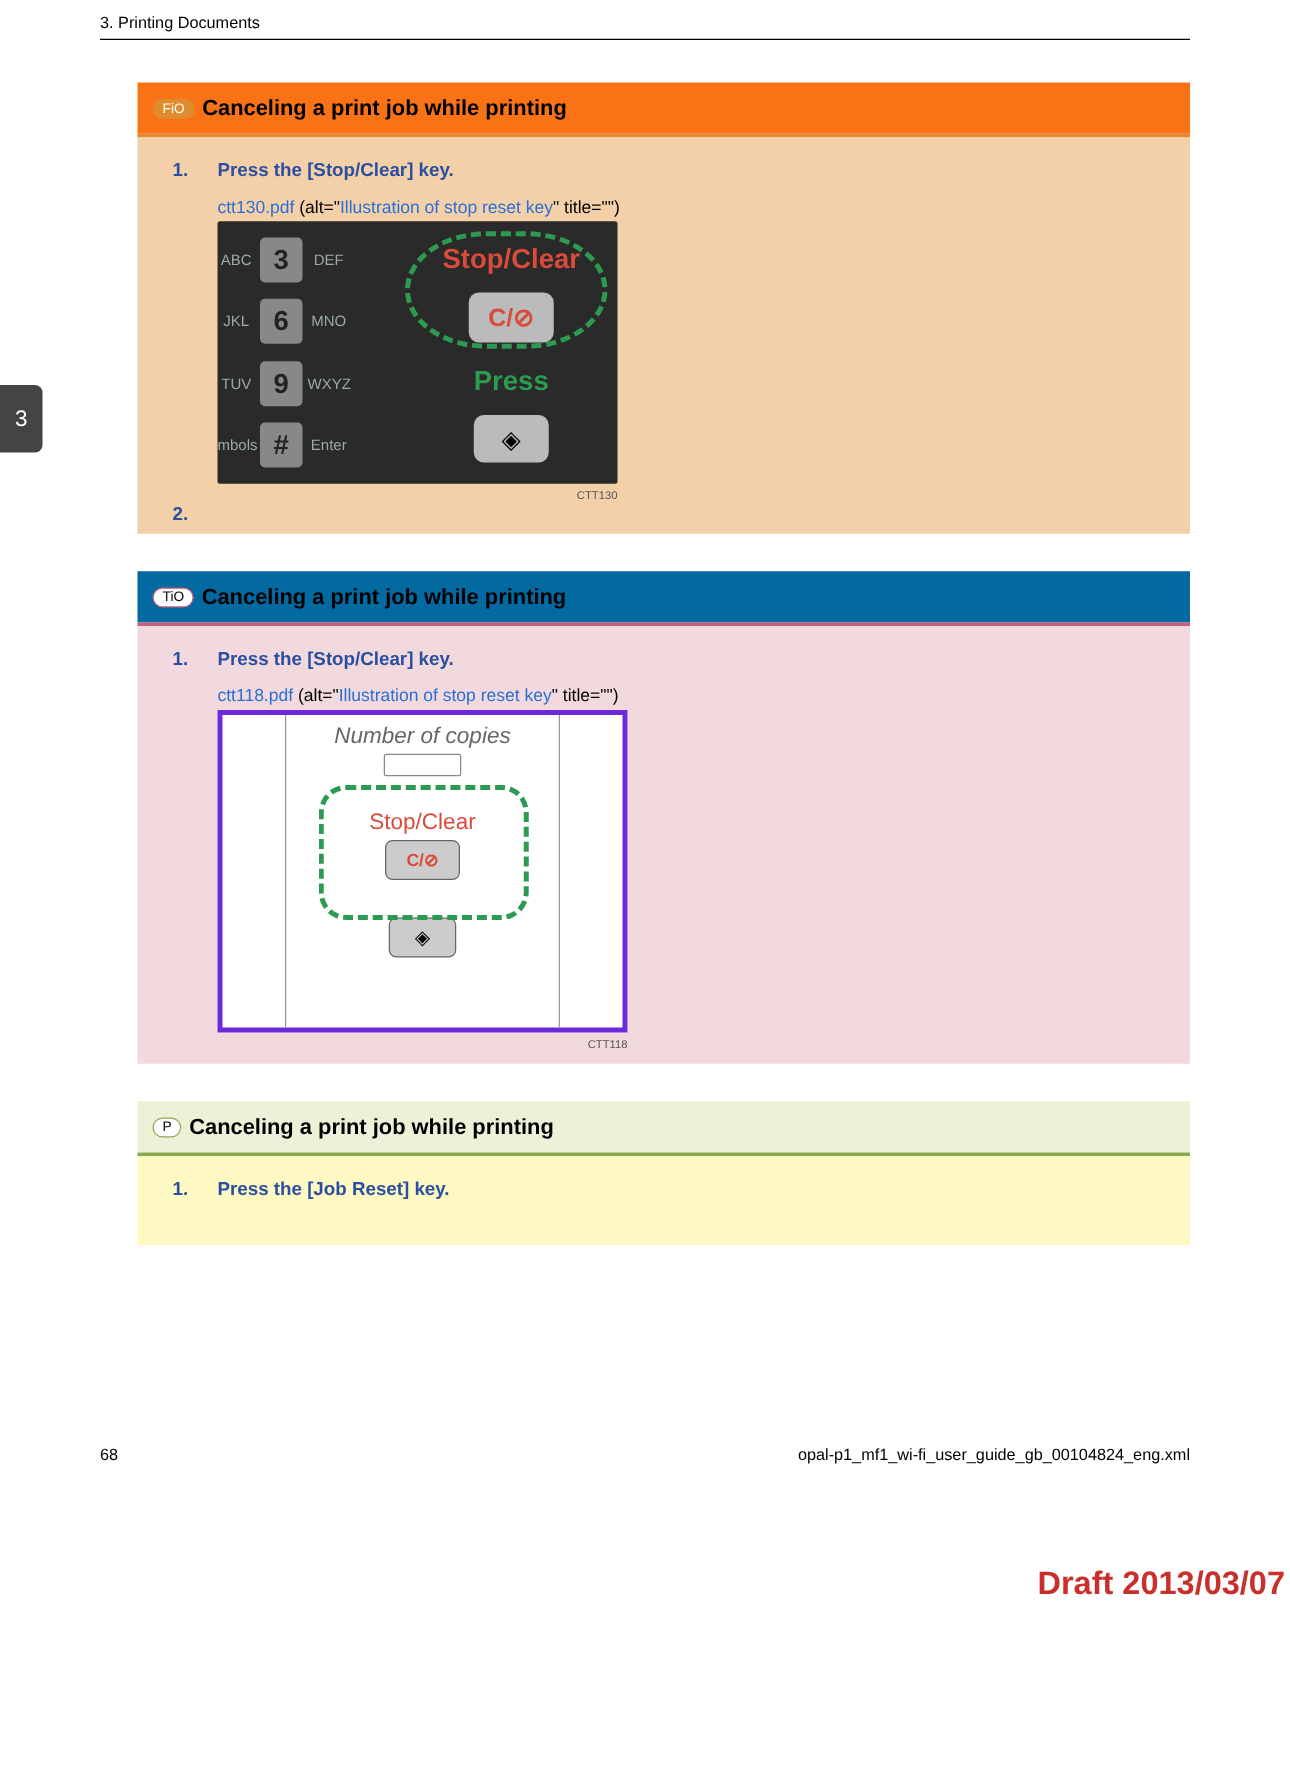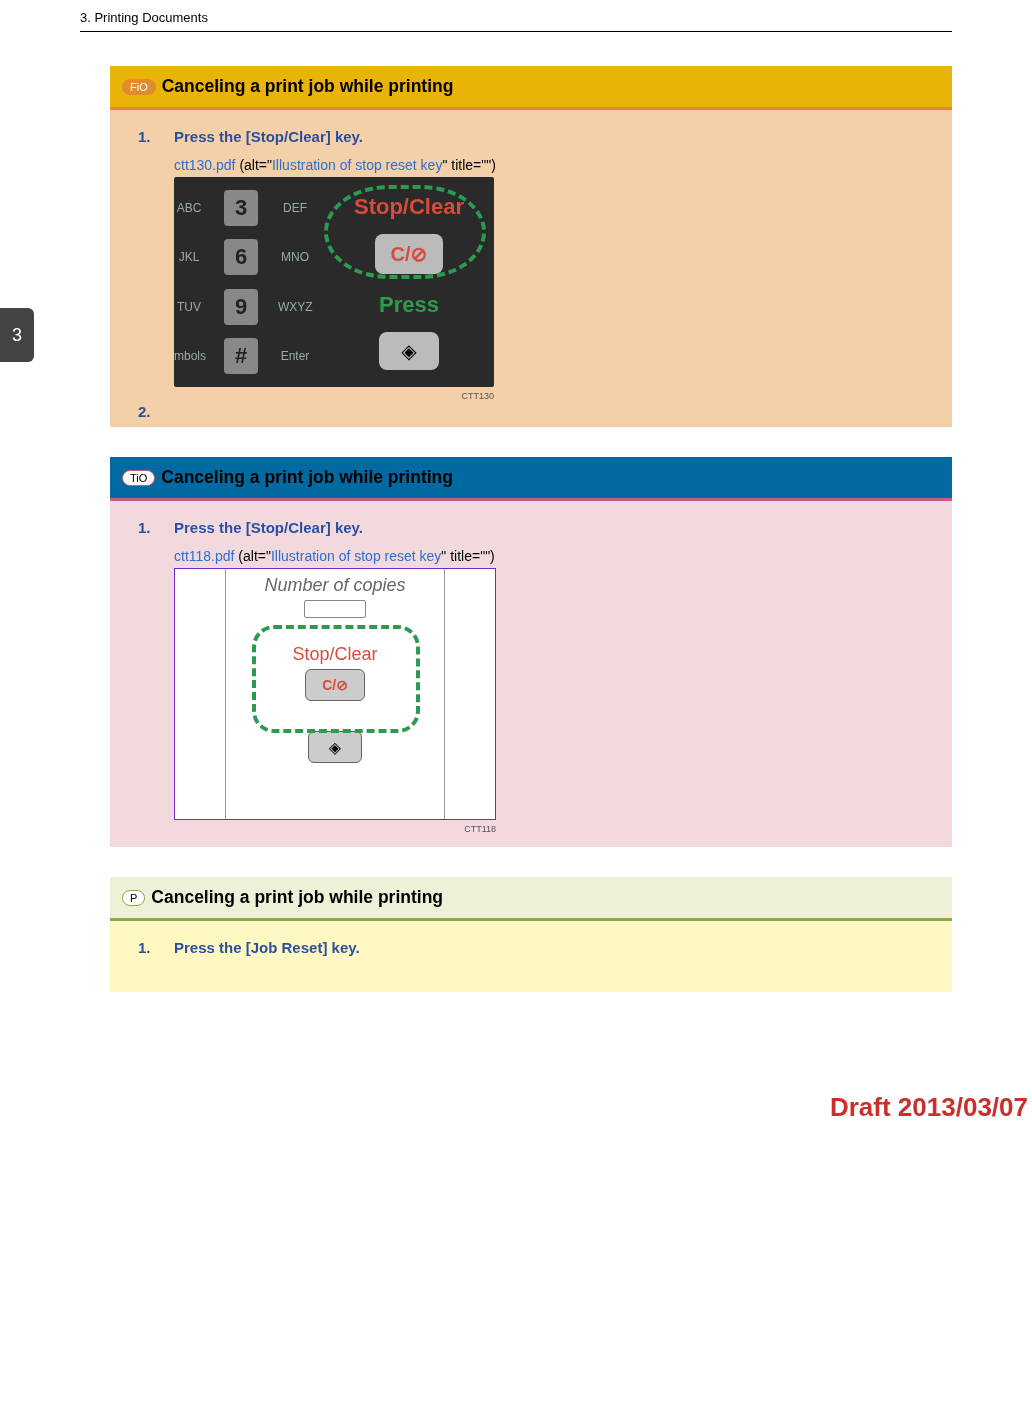--- a/index.html
+++ b/index.html
@@ -4,21 +4,21 @@
 <style>
 body{margin:0;font-family:Arial,Helvetica,sans-serif;background:#fff;color:#000;width:1032px;box-sizing:border-box;position:relative}
 .page{padding:0 80px 60px 80px;position:relative}
 .header{font-size:13px;padding:10px 0 6px 0;display:flex;justify-content:flex-start}
 .header-rule{border:none;border-top:1.5px solid #000;margin:0 0 34px 0}
 .tab-marker{position:absolute;left:0;top:308px;width:34px;height:54px;background:#444;color:#fff;display:flex;align-items:center;justify-content:center;font-size:18px;border-top-right-radius:6px;border-bottom-right-radius:6px}
 .section{margin:0 0 30px 30px}
 .heading-bar{padding:10px 12px;font-weight:bold;font-size:17.5px;display:flex;align-items:center;gap:6px}
 .heading-underline{height:3px;margin-top:0}
 .pill{display:inline-flex;align-items:center;justify-content:center;border:1.5px solid #000;border-radius:10px;font-size:11px;padding:1px 7px;font-weight:normal;background:#fff;color:#000}
-.sec-fio .heading-bar{background:#eab308}
+.sec-fio .heading-bar{background:#f97316}
 .sec-fio .heading-underline{background:#e08b2d}
 .sec-fio .body{background:#f4d0a9}
 .sec-fio .pill{border-color:#e08b2d;background:#e08b2d;color:#fff}
 .sec-tio .heading-bar{background:#0369a1}
 .sec-tio .heading-underline{background:#c4607a}
 .sec-tio .body{background:#f2d9dd}
 .sec-tio .pill{border-color:#c4607a}
 .sec-p .heading-bar{background:#eef1d7}
 .sec-p .heading-underline{background:#8fa84f}
 .sec-p .body{background:#fef9c3}
@@ -28,32 +28,32 @@
 ol.steps>li{counter-increment:step;position:relative;padding:8px 0 8px 18px}
 ol.steps>li::before{content:counter(step)".";position:absolute;left:-18px;font-weight:bold;color:#2a4fa0;font-size:15px}
 .step-title{font-weight:bold;color:#2a4fa0;font-size:15px;margin-bottom:12px}
 .step-desc{font-size:15px;margin-top:8px;line-height:1.5}
 .imglink{font-size:14px;margin-bottom:4px}
 .imglink .blue{color:#2a6fd6}
 .fig{position:relative;display:inline-block}
 .figcode{position:absolute;right:0;bottom:-14px;font-size:9px;color:#555}
 .keypad{width:320px;height:210px;background:#2a2a2a;border-radius:2px;position:relative;display:flex}
 .kp-left{width:146px;display:flex;flex-direction:column;justify-content:space-around;padding:6px 4px 6px 0}
-.kp-row{display:flex;align-items:center;gap:20px}
+.kp-row{display:flex;align-items:center;gap:4px}
 .kp-lab{color:#9aa;font-size:12px;width:30px;text-align:center}
 .kp-num{width:34px;height:36px;background:#888;color:#222;border-radius:4px;display:flex;align-items:center;justify-content:center;font-size:22px;font-weight:bold}
 .kp-r{color:#9aa;font-size:12px;width:34px;text-align:center}
 .kp-right{flex:1;display:flex;flex-direction:column;align-items:center;justify-content:space-around;padding:10px 8px}
 .stopclear-label{color:#d94b3a;font-size:22px;font-weight:bold}
 .stopclear-btn{width:68px;height:40px;background:#bbb;border-radius:8px;display:flex;align-items:center;justify-content:center;color:#d94b3a;font-size:20px;font-weight:bold}
 .start-label{color:#2c9b4f;font-size:22px;font-weight:bold;margin-top:4px}
 .start-btn{width:60px;height:38px;background:#bbb;border-radius:8px;display:flex;align-items:center;justify-content:center;font-size:20px}
 .dash-ring{position:absolute;border:4px dashed #2c9b4f;border-radius:40% 40% 40% 40% / 50%;}
 .keypad .dash-ring{top:8px;left:150px;width:154px;height:86px}
-.panel2{width:320px;height:250px;background:#fff;border:1px solid #6d28d9;display:flex}
+.panel2{width:320px;height:250px;background:#fff;border:4px solid #6d28d9;display:flex}
 .panel2 .side{width:50px;border-right:1px solid #999}
 .panel2 .side.r{border-right:none;border-left:1px solid #999}
 .panel2 .mid{flex:1;display:flex;flex-direction:column;align-items:center;padding:6px 0;position:relative}
 .noc{font:italic 18px Arial;color:#666}
 .noc-slot{width:60px;height:16px;border:1px solid #888;border-radius:2px;margin-top:4px}
 .sc2-label{color:#d94b3a;font-size:18px;margin-top:26px}
 .sc2-btn{width:58px;height:30px;border-radius:6px;background:#ccc;border:1px solid #666;display:flex;align-items:center;justify-content:center;color:#d94b3a;font-size:14px;font-weight:bold;margin-top:4px}
 .sc2-start-btn{width:52px;height:30px;border-radius:6px;background:#ccc;border:1px solid #666;margin-top:30px;display:flex;align-items:center;justify-content:center;font-size:16px}
 .panel2 .dash-ring{top:56px;left:26px;width:160px;height:100px;border-radius:22px}
 .footer{display:flex;justify-content:space-between;font-size:13px;padding:130px 0 10px 0}
@@ -168,16 +168,20 @@
   <div class="heading-underline"></div>
   <div class="body">
     <ol class="steps">
       <li>
         <div class="step-title">Press the [Job Reset] key.</div>
       </li>
     </ol>
   </div>
 </div>
 
+<div class="footer">
+  <span>68</span>
+  <span>opal-p1_mf1_wi-fi_user_guide_gb_00104824_eng.xml</span>
+</div>
 
 </div>
 
 <div class="draft">Draft 2013/03/07</div>
 
 </body></html>

